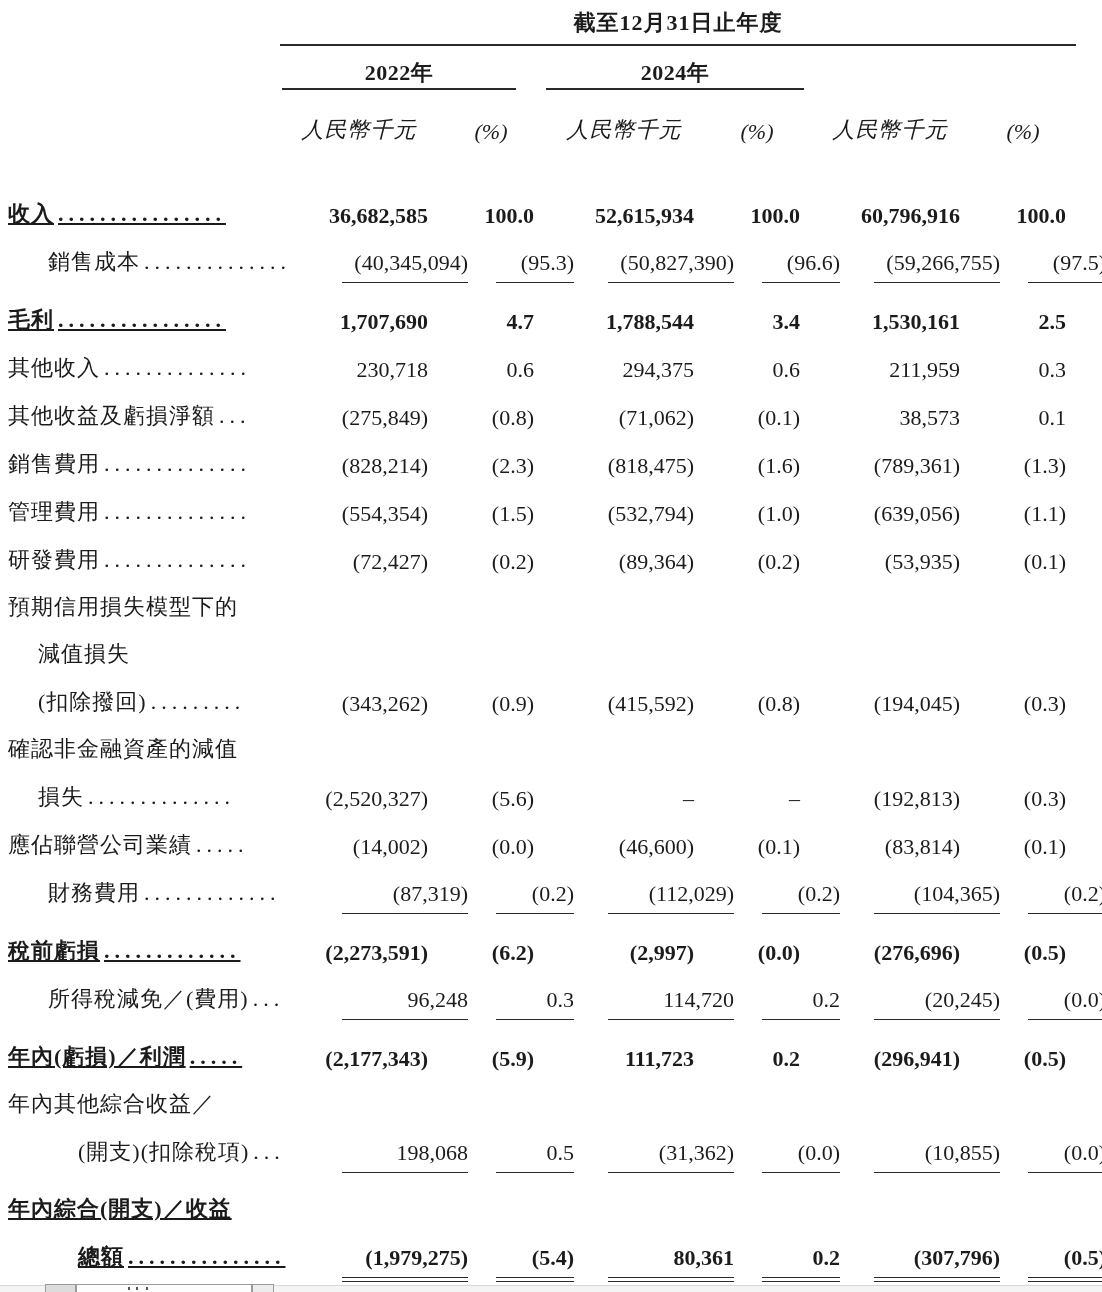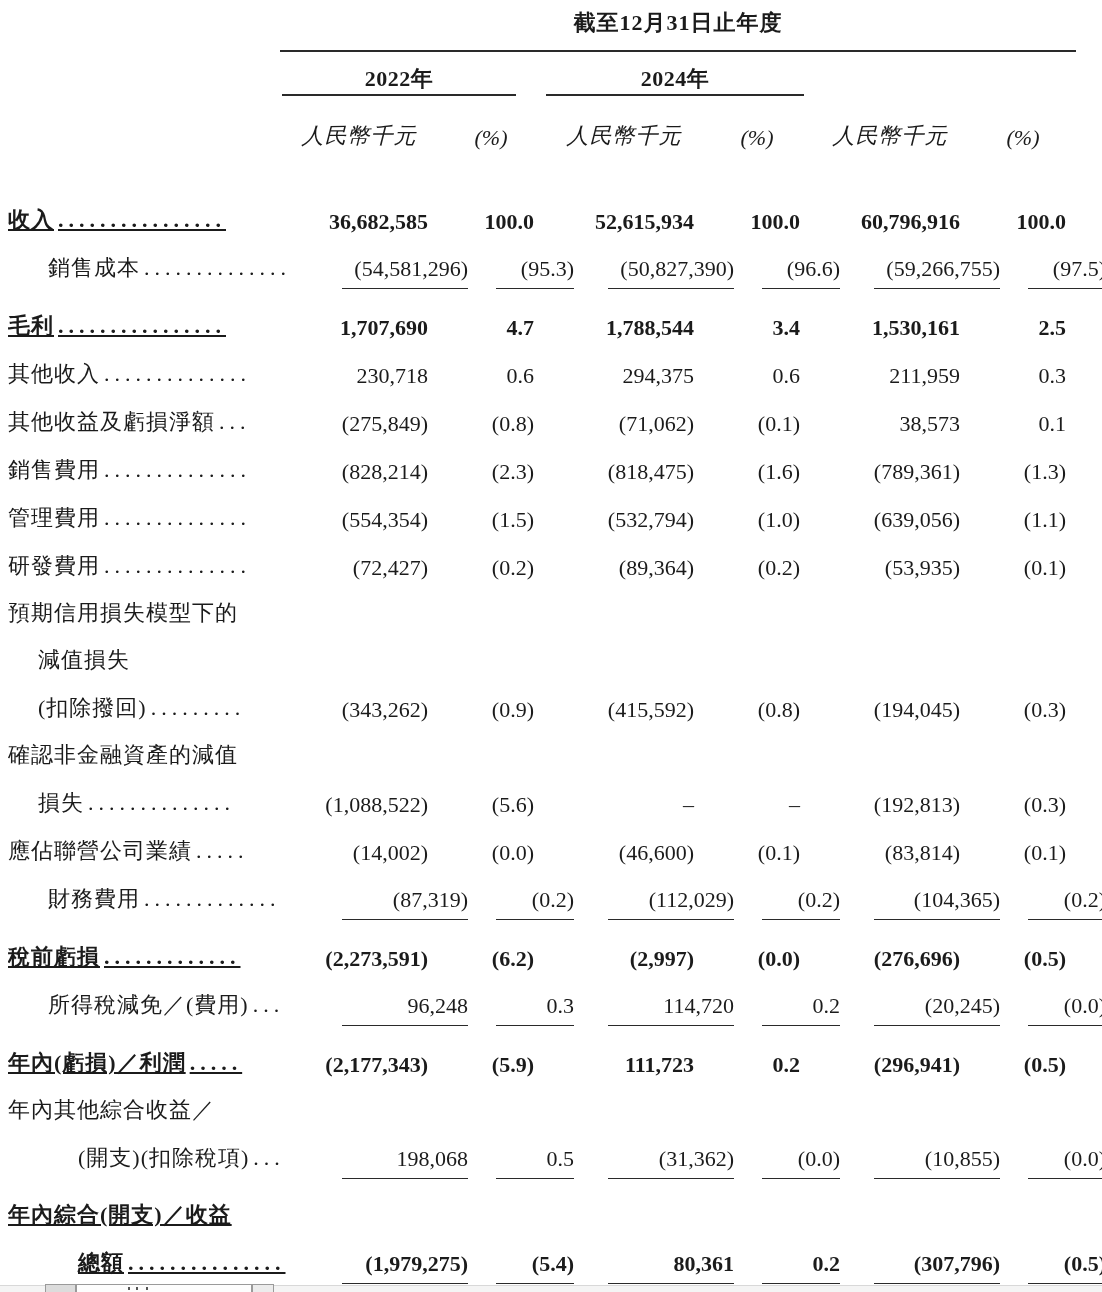--- a/index.html
+++ b/index.html
@@ -13,21 +13,21 @@
   body{
     width:1102px;height:1292px;position:relative;overflow:hidden;
     font-family:"Liberation Serif","DejaVu Serif",serif;
     color:var(--text);font-size:22px;
   }
   .page{padding:8px 0 0 8px;}
   .row{display:grid;grid-template-columns:var(--cols);align-items:end;}
   
   .period-title{
     grid-column:2 / -1;text-align:center;font-weight:bold;
-    padding-bottom:12px;border-bottom:2px solid var(--rule);
+    padding-bottom:6px;border-bottom:2px solid var(--rule);
     letter-spacing:1px;
   }
   .year-group{grid-column:span 2;}
   .year-group .yg-inner{
     margin:12px 28px 0 2px;text-align:center;
     font-weight:bold;border-bottom:2px solid var(--rule);letter-spacing:.5px;
   }
   .year-group:last-child .yg-inner{margin-right:6px;text-align:center;}
   .units-row{padding-top:25px;}
   .unit-cell{text-align:center;font-style:italic;letter-spacing:1px;}
@@ -102,21 +102,21 @@
         <div class="cell label"><span class="lbl-text">收入</span><span class="dots">................</span></div>
         <div class="cell num val"><span class="n">36,682,585</span></div>
         <div class="cell num pct"><span class="n">100.0</span></div>
         <div class="cell num val"><span class="n">52,615,934</span></div>
         <div class="cell num pct"><span class="n">100.0</span></div>
         <div class="cell num val"><span class="n">60,796,916</span></div>
         <div class="cell num pct"><span class="n">100.0</span></div>
       </div>
       <div class="row data-row ruled ruled-single">
         <div class="cell label"><span class="lbl-text">銷售成本</span><span class="dots">..............</span></div>
-        <div class="cell num val"><span class="n">(54,581,296)</span></div>
+        <div class="cell num val"><span class="n">(40,345,094)</span></div>
         <div class="cell num pct"><span class="n">(95.3)</span></div>
         <div class="cell num val"><span class="n">(50,827,390)</span></div>
         <div class="cell num pct"><span class="n">(96.6)</span></div>
         <div class="cell num val"><span class="n">(59,266,755)</span></div>
         <div class="cell num pct"><span class="n">(97.5)</span></div>
       </div>
       <div class="row data-row bold">
         <div class="cell label"><span class="lbl-text">毛利</span><span class="dots">................</span></div>
         <div class="cell num val"><span class="n">1,707,690</span></div>
         <div class="cell num pct"><span class="n">4.7</span></div>
@@ -183,21 +183,21 @@
         <div class="cell num val"><span class="n">(415,592)</span></div>
         <div class="cell num pct"><span class="n">(0.8)</span></div>
         <div class="cell num val"><span class="n">(194,045)</span></div>
         <div class="cell num pct"><span class="n">(0.3)</span></div>
       </div>
       <div class="row data-row pre-line">
         <div class="cell label"><span class="lbl-text">確認非金融資產的減值</span><span class="dots"></span></div>
       </div>
       <div class="row data-row">
         <div class="cell label indent"><span class="lbl-text">損失</span><span class="dots">..............</span></div>
-        <div class="cell num val"><span class="n">(1,088,522)</span></div>
+        <div class="cell num val"><span class="n">(2,520,327)</span></div>
         <div class="cell num pct"><span class="n">(5.6)</span></div>
         <div class="cell num val"><span class="n">–</span></div>
         <div class="cell num pct"><span class="n">–</span></div>
         <div class="cell num val"><span class="n">(192,813)</span></div>
         <div class="cell num pct"><span class="n">(0.3)</span></div>
       </div>
       <div class="row data-row">
         <div class="cell label"><span class="lbl-text">應佔聯營公司業績</span><span class="dots">.....</span></div>
         <div class="cell num val"><span class="n">(14,002)</span></div>
         <div class="cell num pct"><span class="n">(0.0)</span></div>

